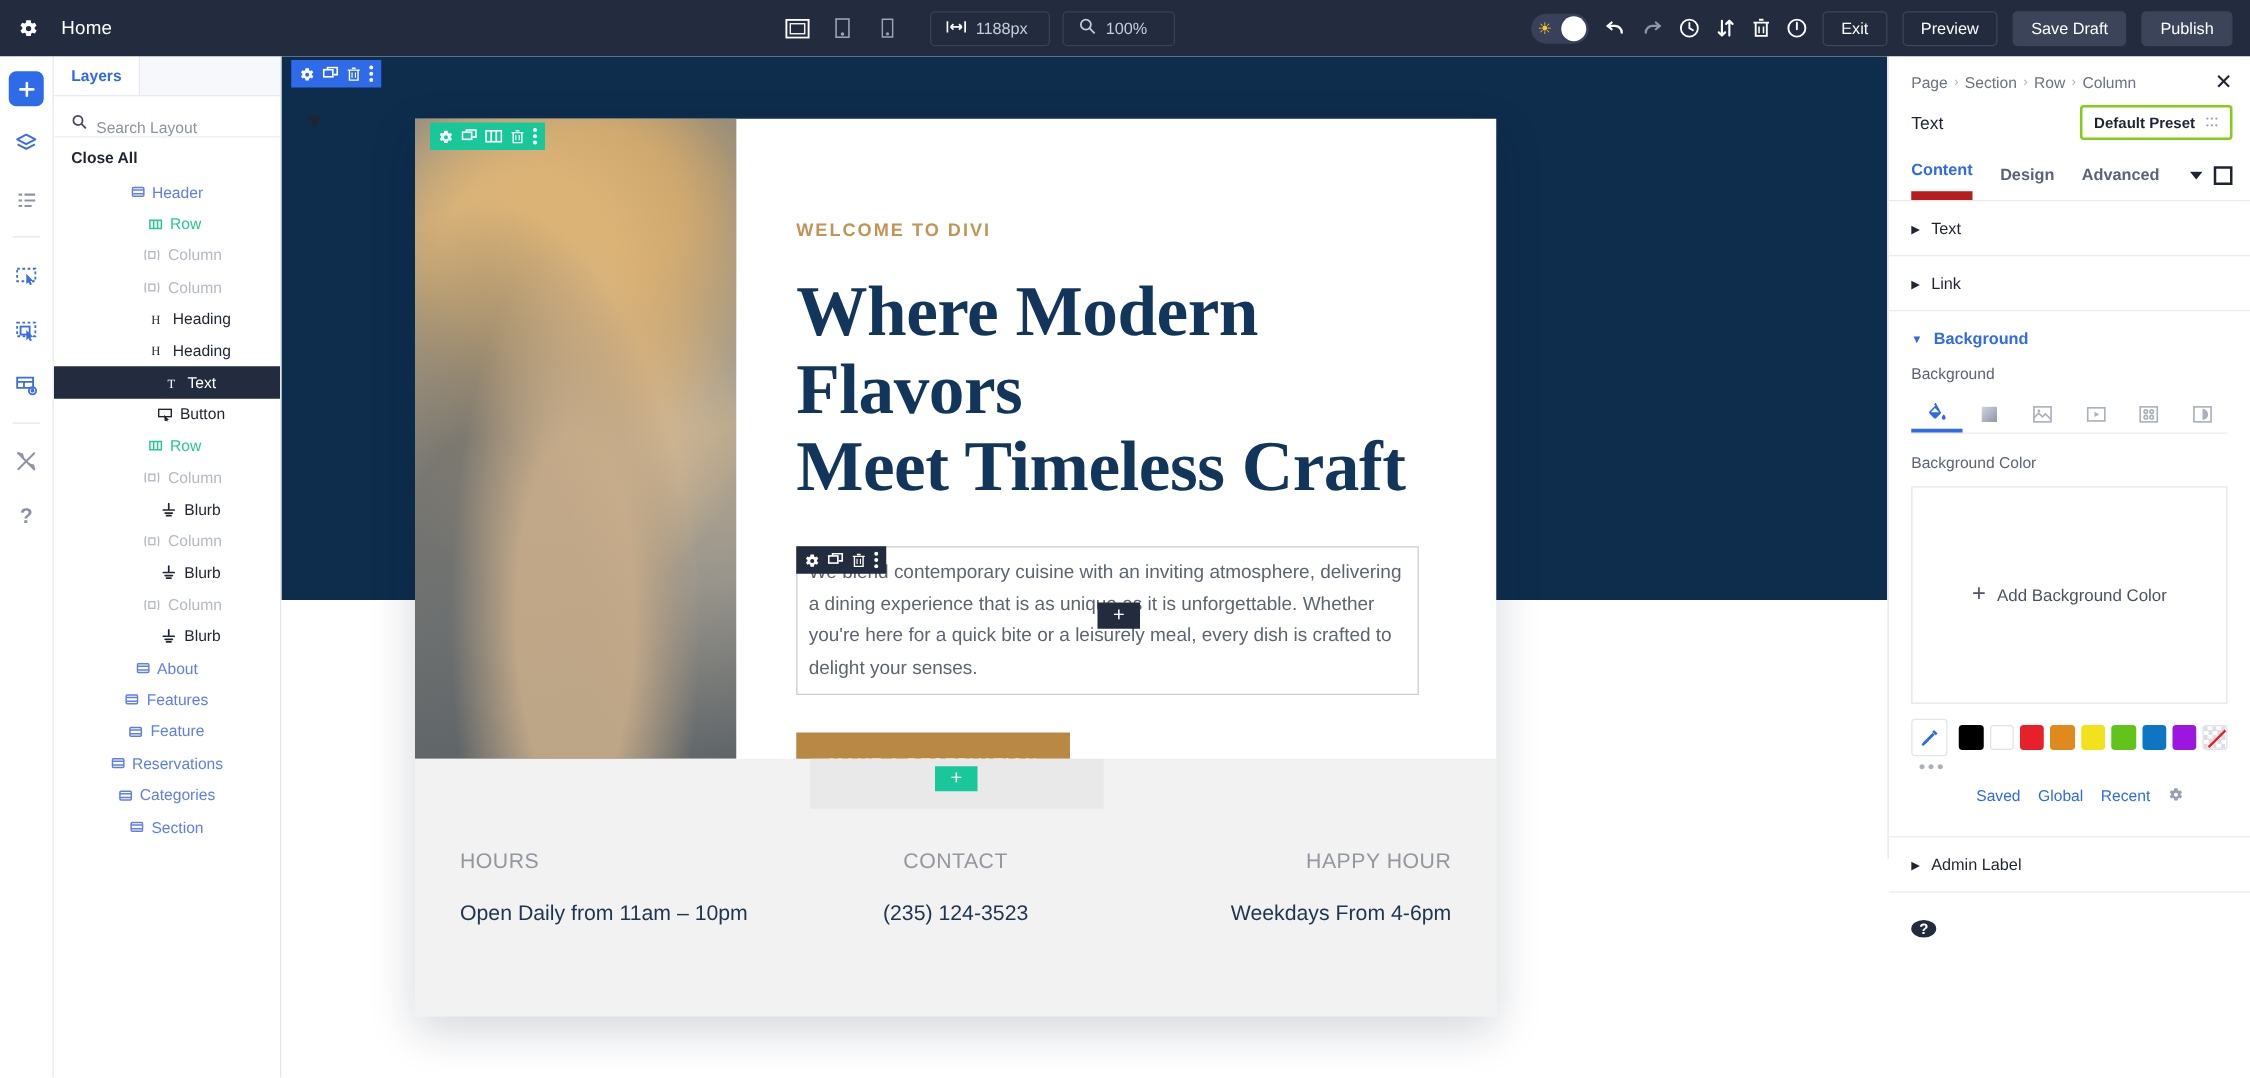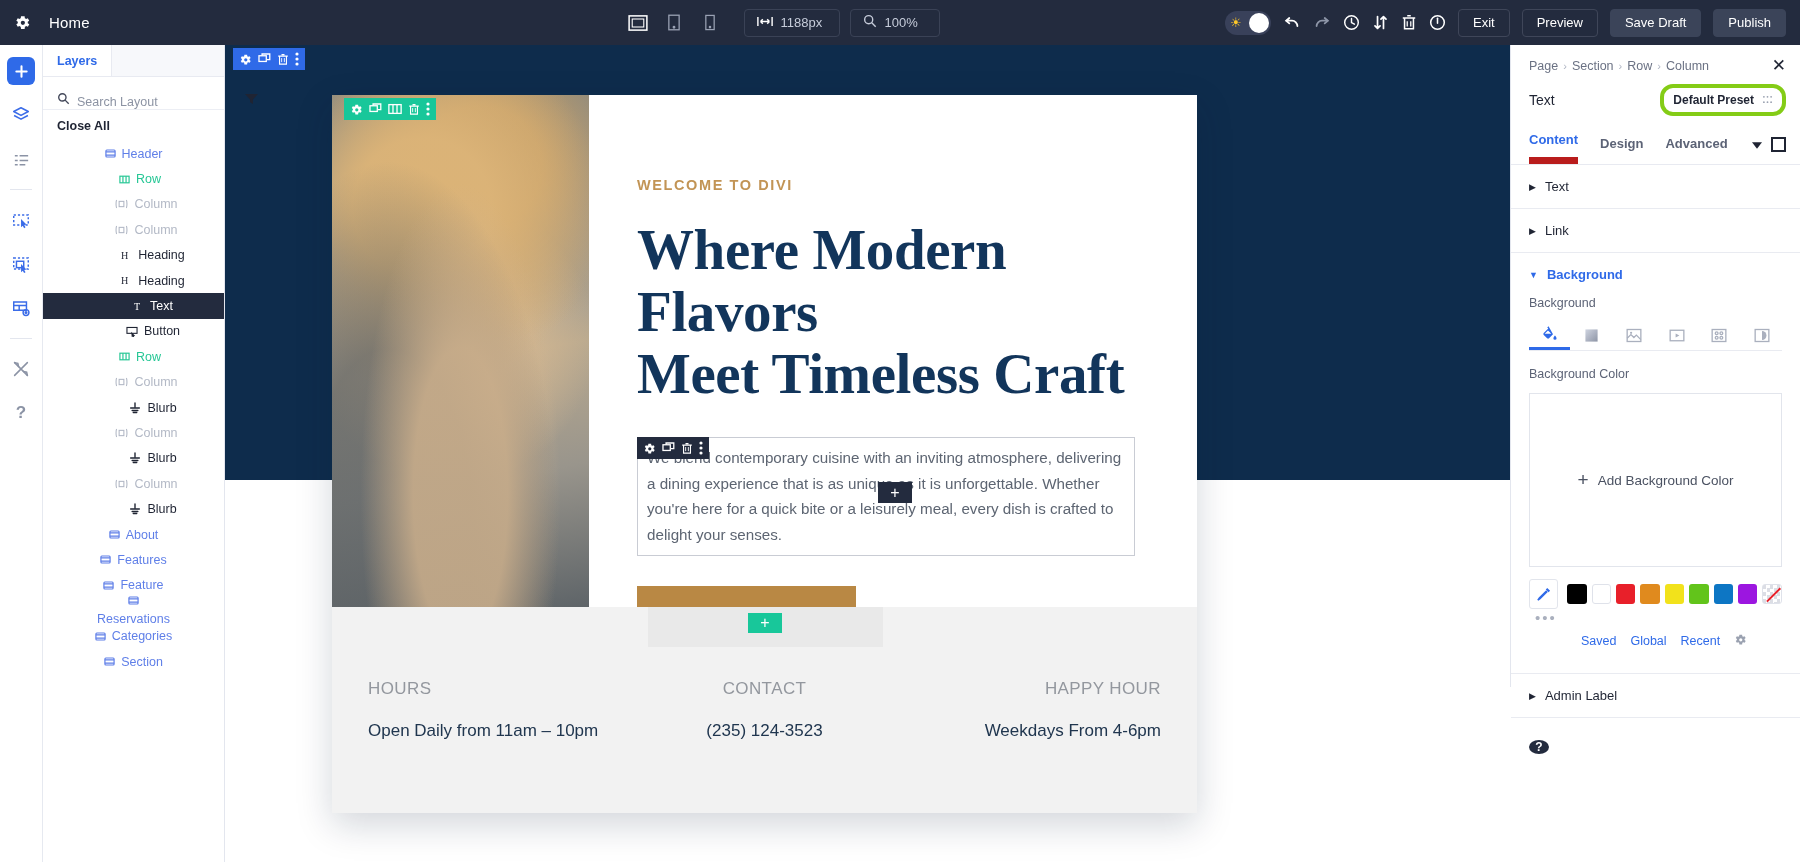--- a/index.html
+++ b/index.html
@@ -184,21 +184,21 @@
   .crumbs {
     display:flex; align-items:center; gap: 5px; padding: 12px 14px 8px 18px;
     font-size: 12.5px; color:#6b7284;
   }
   .crumb-sep { color:#aeb4c2; font-size: 11px;}
   .crumb-x { margin-left:auto; font-size: 17px; color:#1f2433; line-height:1; cursor:pointer;}
   .srow2 { display:flex; align-items:center; padding: 2px 14px 10px 18px;}
   .s-title { font-size: 14px; color:#1f2433; }
   .preset {
     margin-left:auto; display:flex; align-items:center; gap: 8px;
-    border:4px solid #84cc16; border-radius: 13px; padding: 5px 9px;
+    border:2px solid #84cc16; border-radius: 3px; padding: 5px 9px;
     font-size: 12px; color:#1f2433; font-weight:600;justify-content:flex-end;
   }
   .tabs {
     display:flex; align-items:center; gap: 22px; padding: 6px 14px 0 18px;
     border-bottom: 1px solid #e8eaf1; position: relative;
   }
   .tab { font-size: 13px; color:#5c6376; padding-bottom: 10px; font-weight:600; }
   .tab.active { color:#2f6ae8; border-bottom: 7px solid #b91c1c; }
   .tabs-right { margin-left:auto; display:flex; align-items:center; gap:9px; padding-bottom: 8px;}
   .sq-outline { width: 15px; height: 15px; border: 2px solid #1f2433; }
@@ -589,21 +589,21 @@
           <span class="li-ico lv-section">
             <svg width="11" height="11" viewBox="0 0 12 12" fill="none" stroke="currentColor" stroke-width="1.3">
               <rect x="1" y="2.2" width="10" height="7.6" rx="1"></rect>
               <path d="M1 4.3h10M1 7.7h10"></path>
             </svg>
           </span>
           <span class="lv-section">Feature</span>
         </span>
       </div>
       <div class="layer-item ">
-        <span style="display: flex; align-items: center; gap: 6px; margin-left: 0px; flex-direction: column;">
+        <span style="display: flex; align-items: center; gap: 6px; margin-left: 0px;">
           <span class="li-ico lv-section">
             <svg width="11" height="11" viewBox="0 0 12 12" fill="none" stroke="currentColor" stroke-width="1.3">
               <rect x="1" y="2.2" width="10" height="7.6" rx="1"></rect>
               <path d="M1 4.3h10M1 7.7h10"></path>
             </svg>
           </span>
           <span class="lv-section">Reservations</span>
         </span>
       </div>
       <div class="layer-item ">

